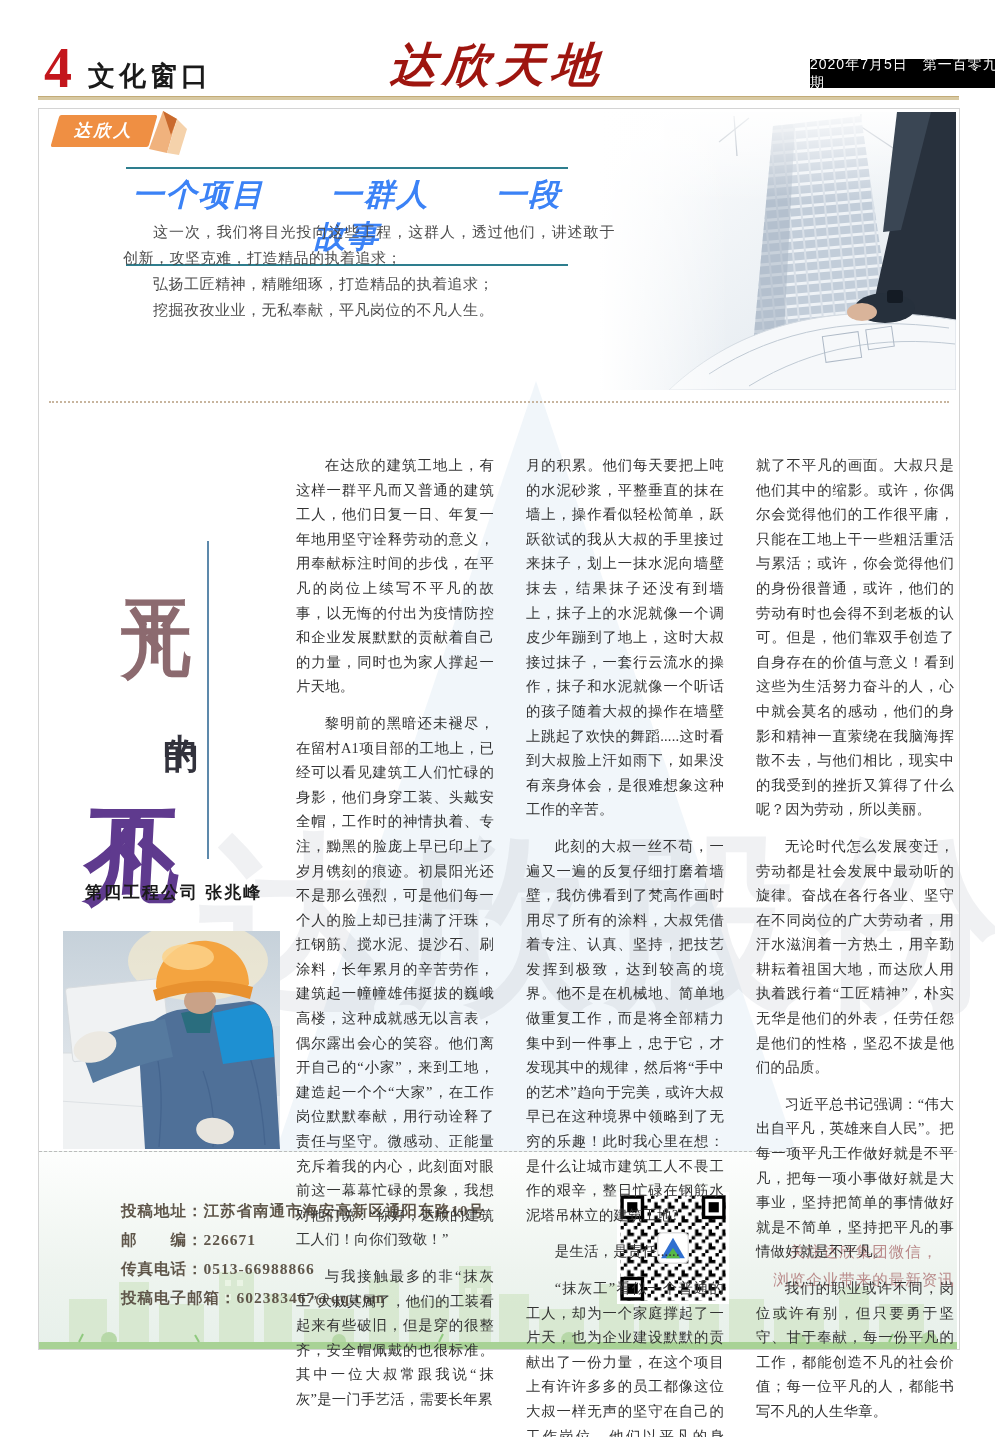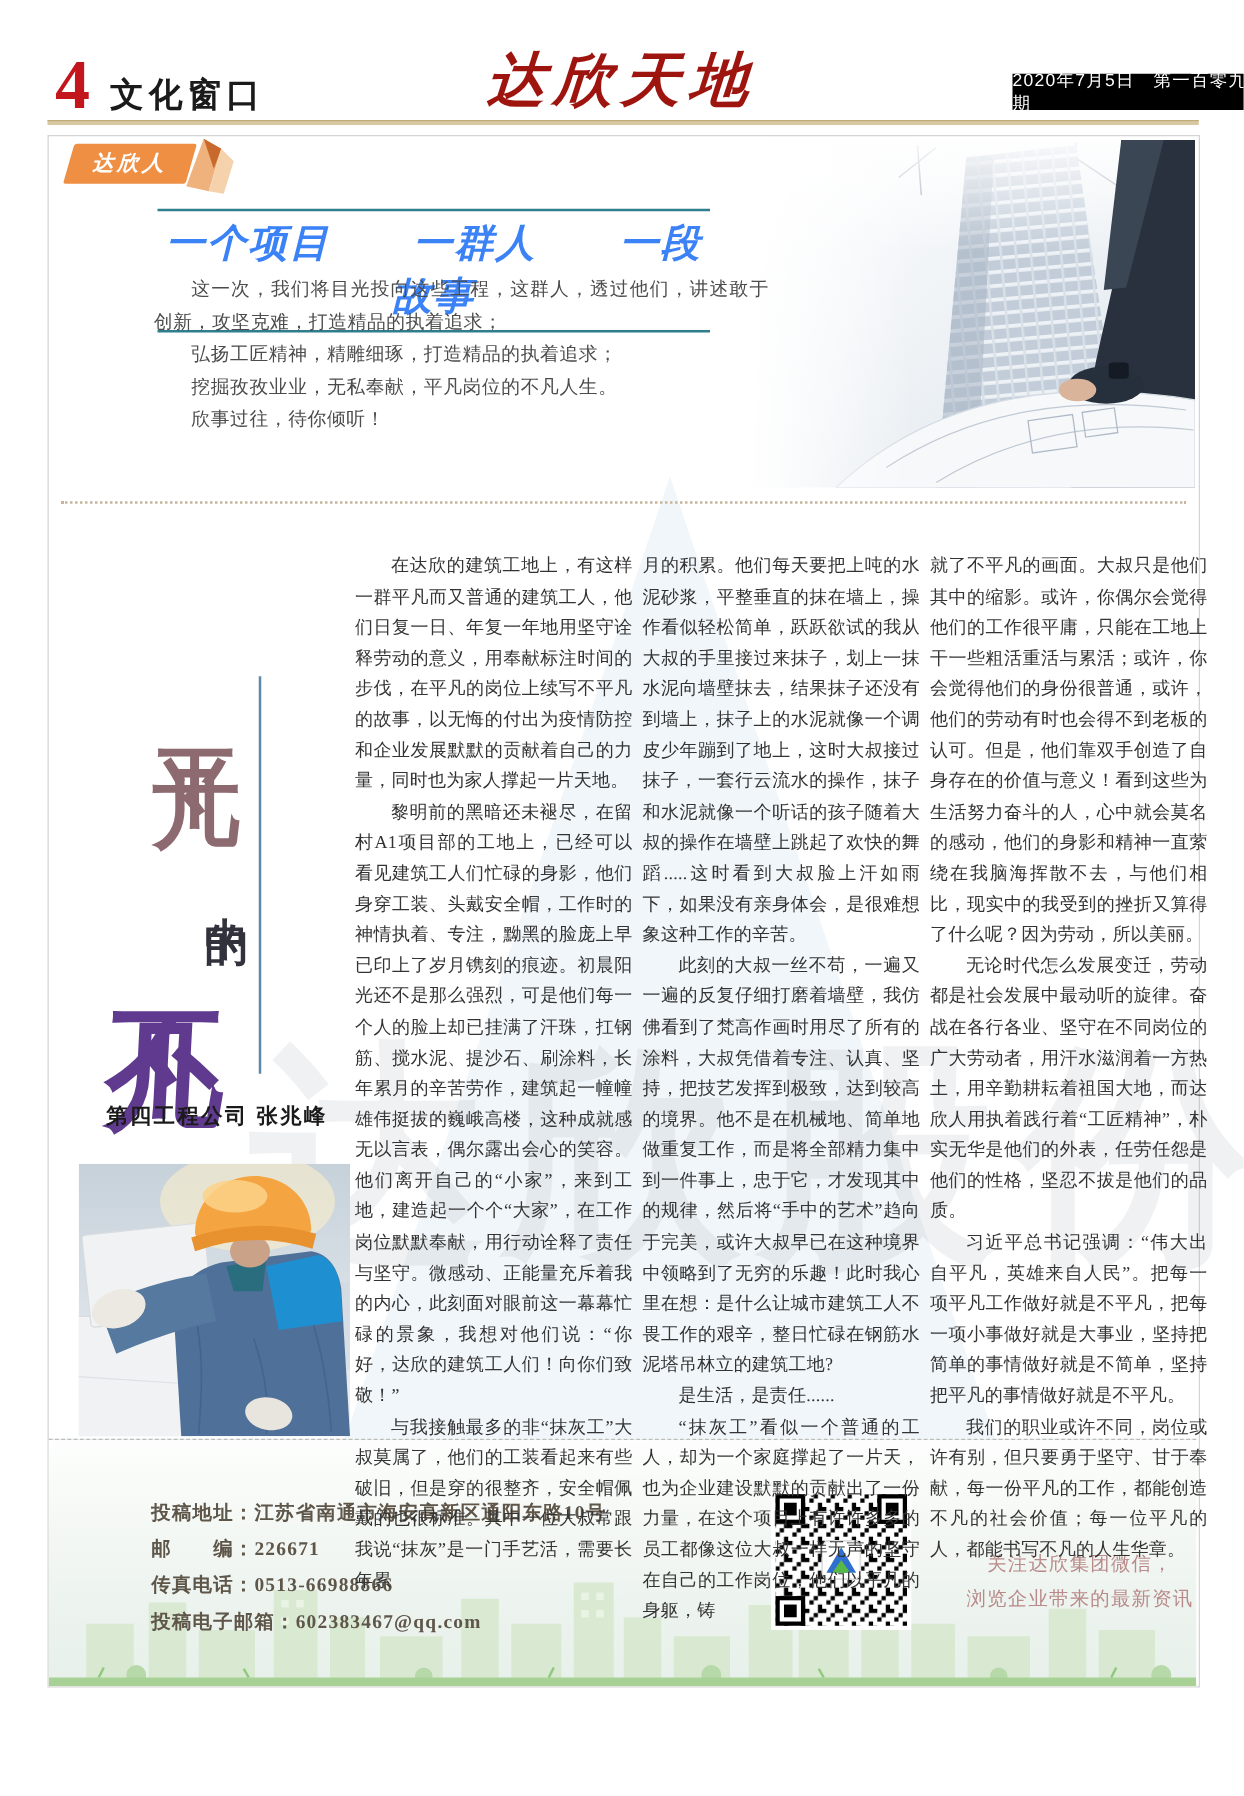--- a/index.html
+++ b/index.html
@@ -50,21 +50,21 @@
 
   
   .wm-tri{position:absolute;left:237px;top:272px;width:520px;height:770px;background:#dfeaf3;
           opacity:.45;clip-path:polygon(50% 0,100% 100%,0 100%);z-index:0;}
   .wm-text{position:absolute;left:160px;top:690px;font-size:190px;font-weight:bold;
            color:rgba(160,170,180,0.16);letter-spacing:14px;z-index:0;white-space:nowrap;}
 
   
   .col{position:absolute;top:332px;width:222px;height:712px;z-index:3;}
   #col1{left:245px;} #col2{left:475px;} #col3{left:705px;}
-  .col p{margin:0;font-size:14.4px;line-height:24.6px;color:#333333;text-align:justify;
+  .col p{margin:12px;font-size:14.4px;line-height:24.6px;color:#333333;text-align:justify;
          text-indent:2em;letter-spacing:0.2px;}
   .col p.cont{text-indent:0;}
 
   
   .leftcol{position:absolute;left:0;top:0;width:245px;height:1042px;z-index:3;}
   .vline{position:absolute;left:168px;top:432px;width:2px;height:318px;background:#5d89ab;}
   .t-pingfan{position:absolute;left:82px;top:436px;writing-mode:vertical-rl;font-size:70px;
              line-height:70px;color:#8c6a6f;font-weight:bold;letter-spacing:14px;}
   .t-zhongde{position:absolute;left:124px;top:596px;writing-mode:vertical-rl;font-size:35px;
              line-height:35px;color:#32323c;font-weight:bold;letter-spacing:6px;}
@@ -170,21 +170,20 @@
     <div class="ftitle">
       <div class="ftitle-line"></div>
       <div class="ftitle-text">一个项目　　一群人　　一段故事</div>
       <div class="ftitle-line"></div>
     </div>
 
     <div class="intro">
         <p>这一次，我们将目光投向这些工程，这群人，透过他们，讲述敢于创新，攻坚克难，打造精品的执着追求；</p>
         <p>弘扬工匠精神，精雕细琢，打造精品的执着追求；</p>
         <p>挖掘孜孜业业，无私奉献，平凡岗位的不凡人生。</p>
-        <p>欣事过往，待你倾听！</p>
       </div>
 
     <div class="sep-dash"></div>
 
     <div class="leftcol">
       <div class="vline"></div>
       <div class="t-pingfan">平凡</div>
       <div class="t-zhongde">中的</div>
       <div class="t-bufan">不凡</div>
       <div class="byline">第四工程公司  张兆峰</div>

